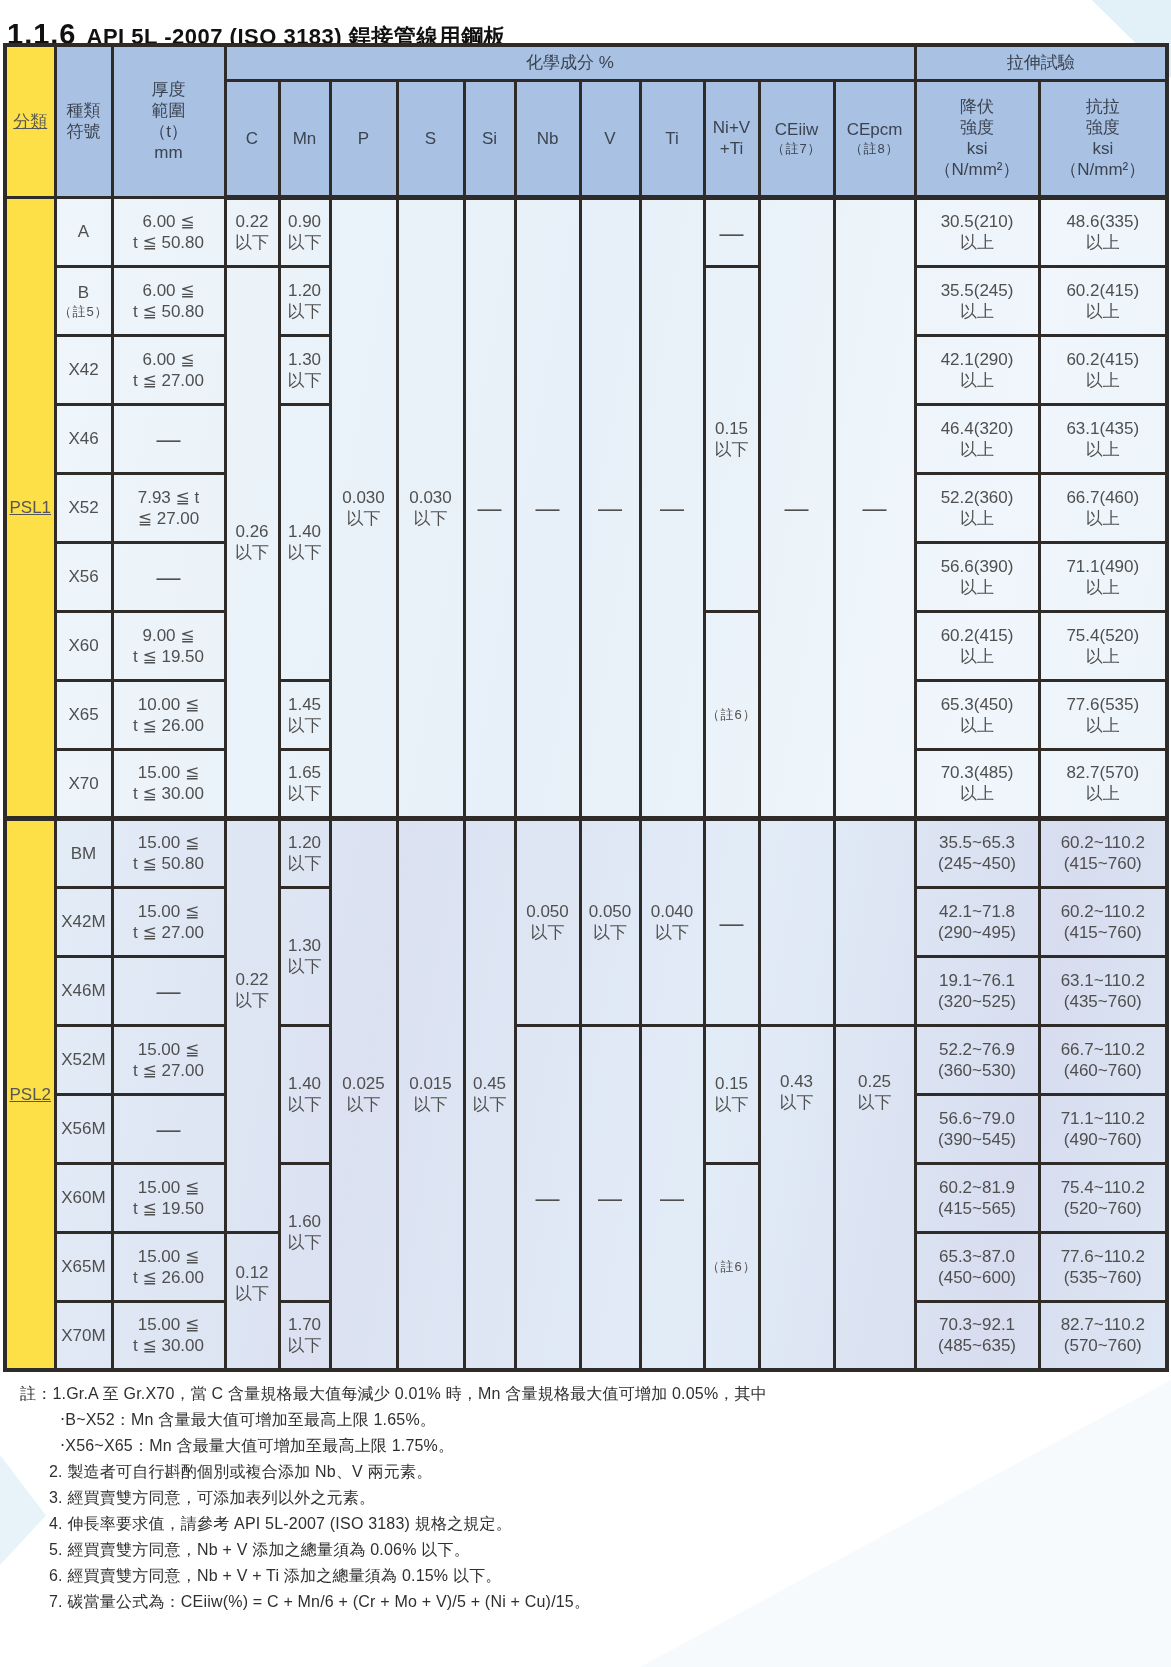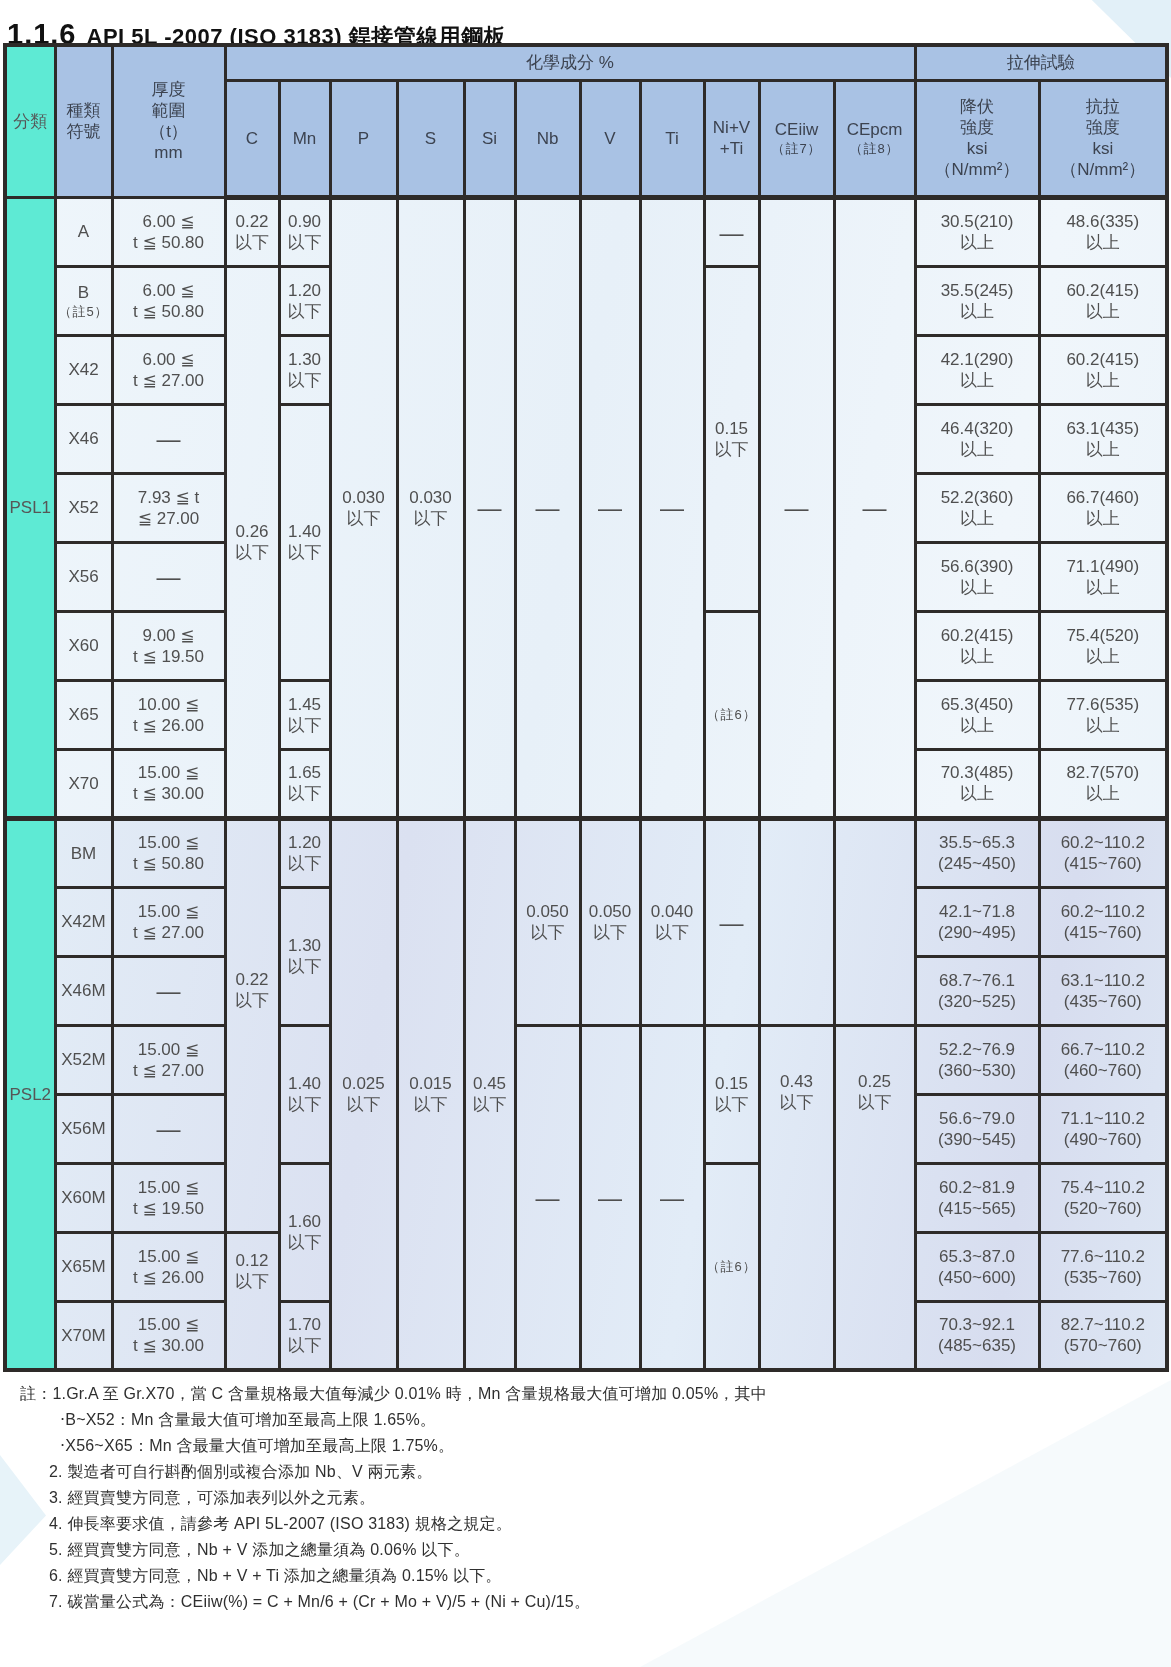--- a/index.html
+++ b/index.html
@@ -22,31 +22,31 @@
 
   
   table{position:absolute;left:3px;top:43px;border-collapse:collapse;table-layout:fixed;
         width:1162px;border:4px solid #2e2b29;}
   td{border:3px solid #2e2b29;text-align:center;vertical-align:middle;padding:1px;
      font-size:17px;overflow:hidden;}
   td div{line-height:21px;white-space:nowrap;}
   td div.sm{font-size:13px;line-height:17px;letter-spacing:1px;}
 
   .hdr{background:#a9c2e4;color:#3c4350;}
-  .g{background:#5eead4;color:#565656;}
+  .g{background:#fde047;color:#565656;text-decoration:underline;}
   .p1{background-color:#ecf4fa;
       background-image:linear-gradient(100deg,#eff6fb 0%,#e7f0f8 45%,#f0f6fb 75%,#e9f2f9 100%);
       background-attachment:fixed;}
   .p2{background-color:#dfe7f3;
       background-image:linear-gradient(100deg,#e6f2f9 0%,#dbe1f1 38%,#e2ecf7 62%,#d7ddef 84%,#dfe9f5 100%);
       background-attachment:fixed;}
   .dash{font-size:24px;}
   .pt{vertical-align:top;padding-top:44px;}
   .nu{vertical-align:top;padding-top:148px;}
-  .nu2{vertical-align:top;padding-top:16px;}
+  .nu2{vertical-align:top;padding-top:28px;}
   tr.hb td{border-bottom-width:5px;}
   tr.sep td{border-top-width:5px;}
 
   
   .notes{position:absolute;left:20px;top:1381px;width:1165px;font-size:16px;color:#2f2f2f;}
   .note-line{line-height:26px;white-space:nowrap;letter-spacing:.2px;}
   .ind0{margin-left:0;}
   .ind1{margin-left:40px;}
   .ind2{margin-left:29px;}
 </style>
@@ -460,21 +460,21 @@
           </td>
         </tr>
         <tr style="height: 69px;">
           <td class="p2">
             <div>X46M</div>
           </td>
           <td class="p2 dash">
             <div>—</div>
           </td>
           <td class="p2">
-            <div>68.7~76.1</div>
+            <div>19.1~76.1</div>
             <div>(320~525)</div>
           </td>
           <td class="p2">
             <div>63.1~110.2</div>
             <div>(435~760)</div>
           </td>
         </tr>
         <tr style="height: 69px;">
           <td class="p2">
             <div>X52M</div>

